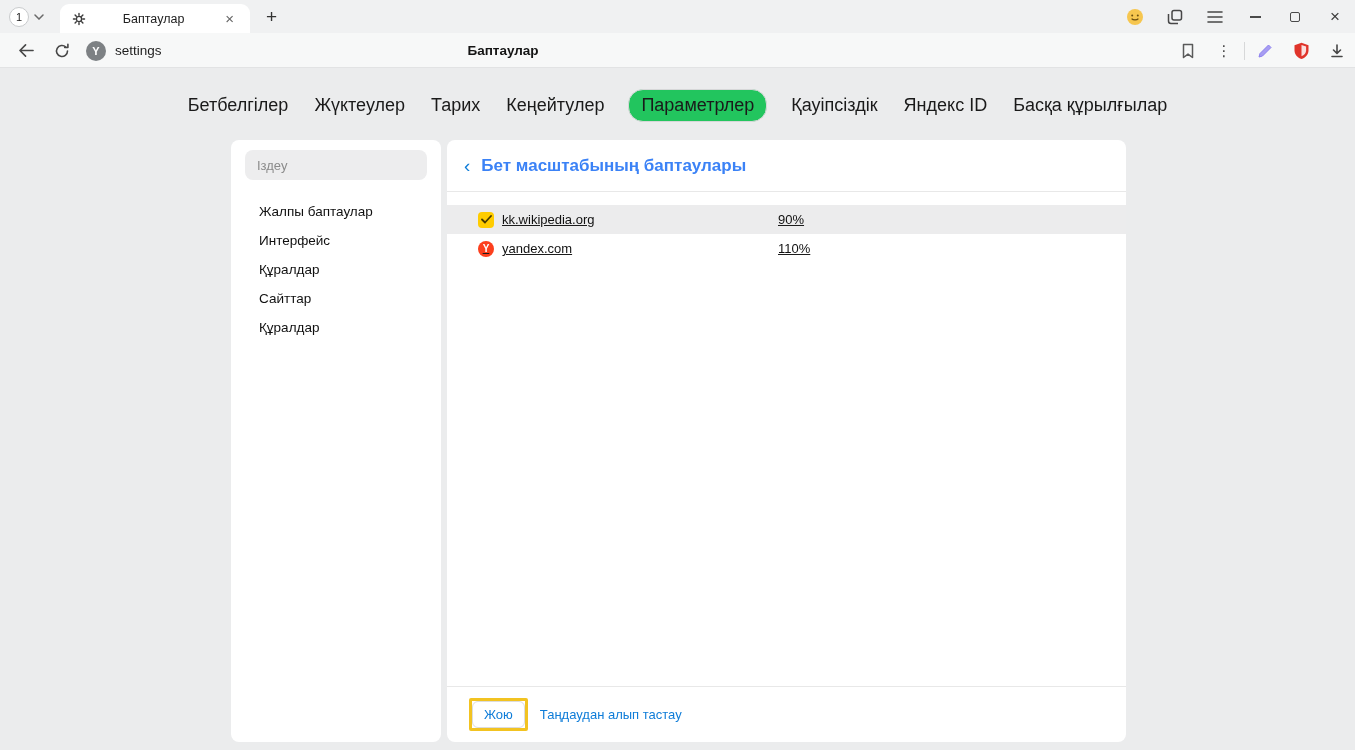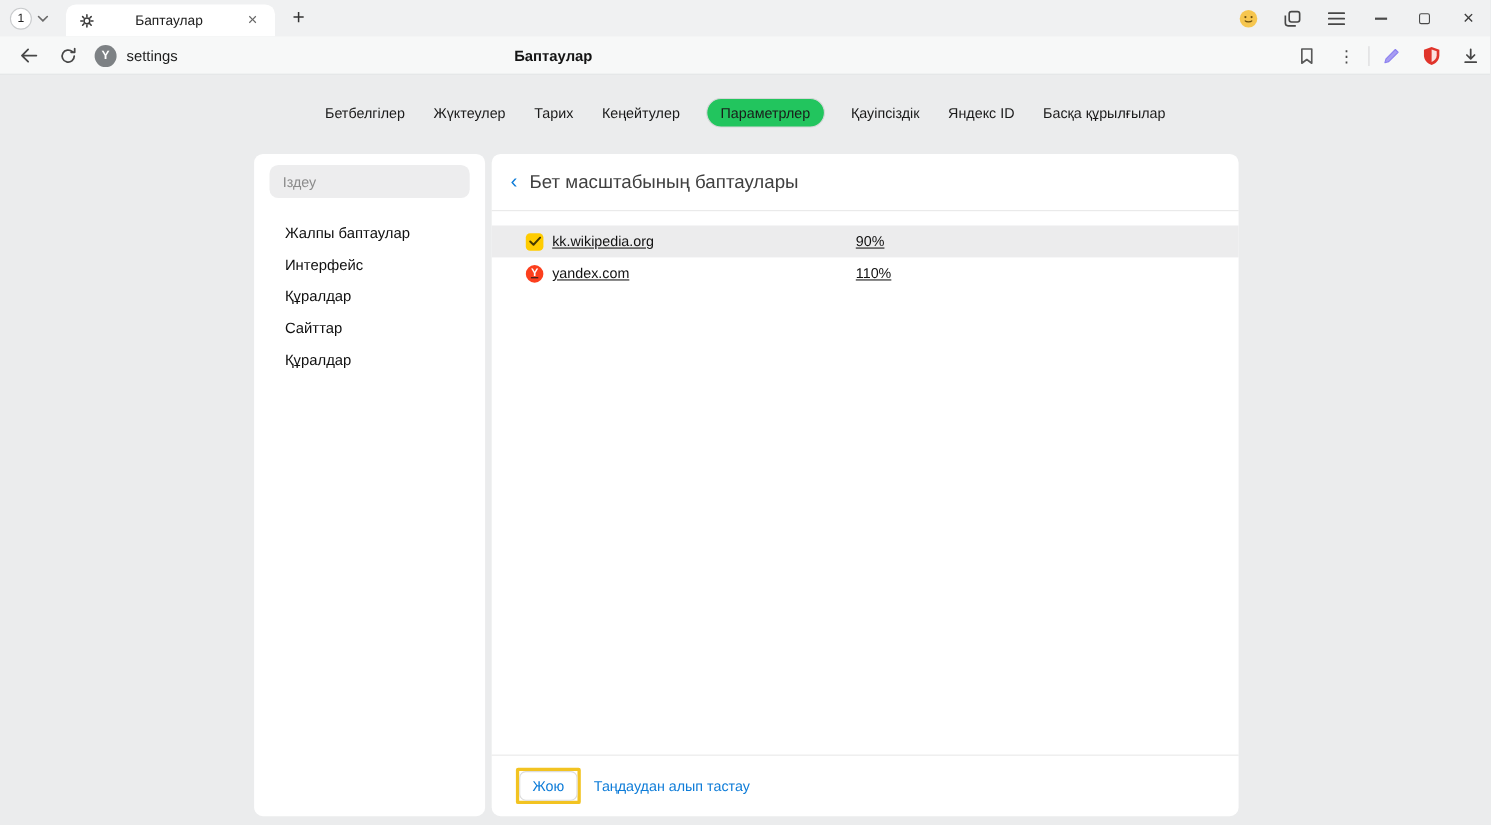--- a/index.html
+++ b/index.html
@@ -54,21 +54,21 @@
     position:absolute; left:503px; top:0; height:35px; transform:translateX(-50%);
     display:flex; align-items:center; font-size:13.5px; font-weight:bold; color:#141414;
   }
   .ab-right { position:absolute; right:0; top:0; height:35px; display:flex; align-items:center; }
   .ab-divider { width:1px; height:18px; background:#d7d8d9; margin:0 2px; }
 
   
   .nav-tabs {
     position:absolute; top:89px; left:0; right:0;
     display:flex; justify-content:center; align-items:center; gap:22px;
-    font-size:13px; color:#1a1a1a;
+    font-size:18px; color:#1a1a1a;
   }
   .nav-tab { cursor:pointer; padding:6px 2px; white-space:nowrap; }
   .nav-tab.active {
     background:#22c55e; border:1px solid #d6d7d8; border-radius:15px; padding:5px 12px;
   }
 
   
   .sidebar-card {
     position:absolute; left:231px; top:140px; width:210px; height:602px;
     background:#fff; border-radius:8px;
@@ -81,21 +81,21 @@
   .search-input::placeholder { color:#8b8b8b; }
   .side-list { list-style:none; margin-top:17px; }
   .side-item { height:29px; line-height:29px; padding-left:28px; font-size:13.5px; color:#101010; cursor:pointer; white-space:nowrap; }
 
   .main-card {
     position:absolute; left:447px; top:140px; width:679px; height:602px;
     background:#fff; border-radius:8px;
   }
   .main-header { height:52px; display:flex; align-items:center; padding-left:17px; border-bottom:1px solid #e8e8e8; }
   .back-chevron { color:#0e7cd8; font-size:19px; margin-right:11px; cursor:pointer; line-height:1; }
-  .main-title { color:#404040; font-size:17px; white-space:nowrap; }
+  .main-title { color:#3b82f6; font-size:17px; white-space:nowrap;font-weight:bold; }
 
   .zoom-rows { margin-top:13px;text-decoration:underline; }
   .zoom-row { height:29px; display:flex; align-items:center; padding-left:31px; font-size:13px; color:#111; cursor:pointer; }
   .zoom-row.selected { background:#ececed; }
   .row-icon { width:16px; height:16px; margin-right:8px; flex:0 0 16px; display:flex; align-items:center; justify-content:center; }
   .checkbox { background:#ffcc00; border-radius:4px; }
   .favicon-y { background:#fc3f1d; border-radius:50%; color:#fff; font-size:10px; font-weight:bold; }
   .site-name { width:276px; white-space:nowrap; }
   .zoom-value { white-space:nowrap; }
 

